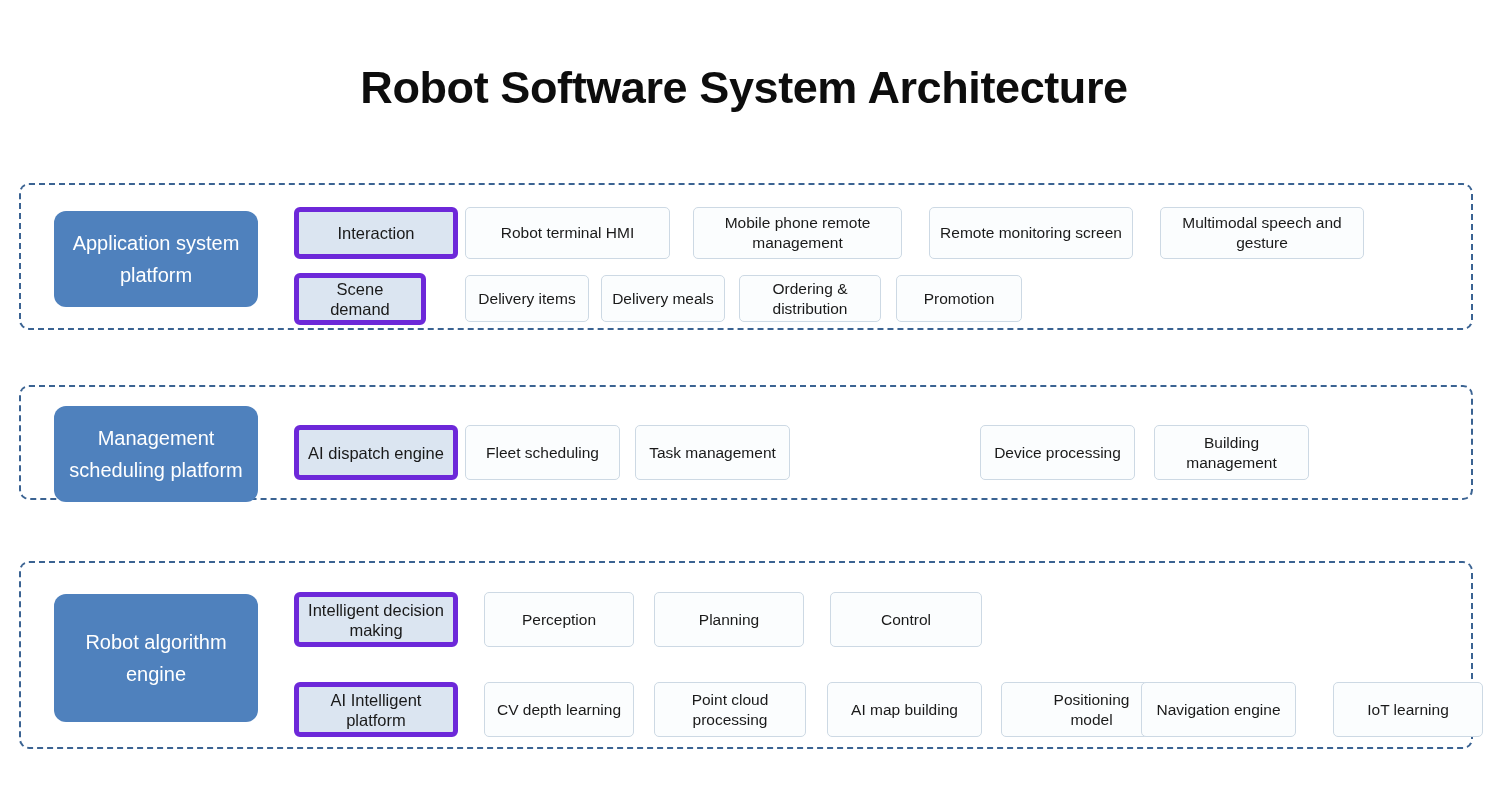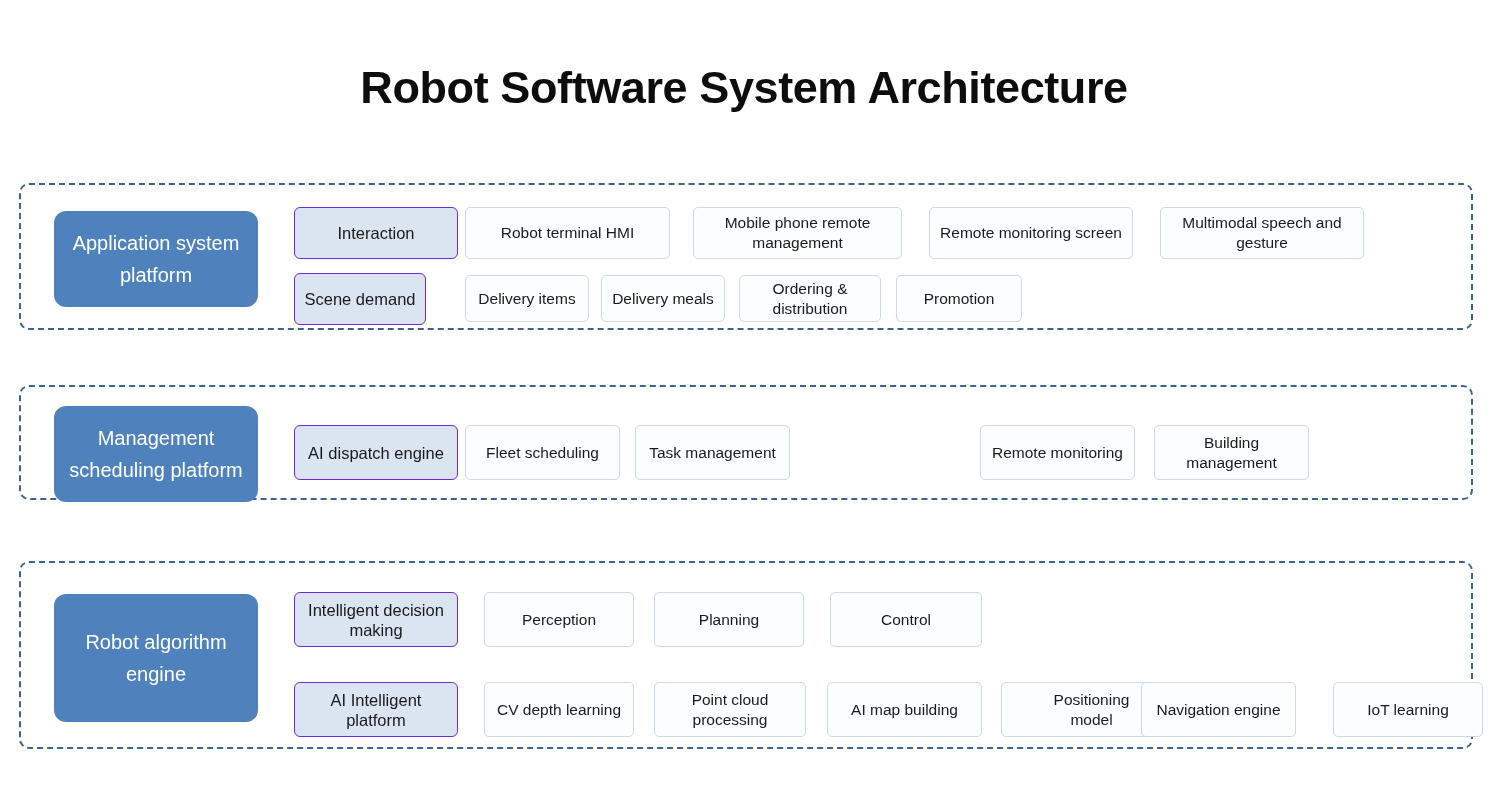--- a/index.html
+++ b/index.html
@@ -73,21 +73,21 @@
     line-height: 20px;
     padding: 2px 6px;
     color: #1a1a1a;
   }
   .node.plain {
     background: #fbfdfe;
     border: 1px solid #cdd9e4;
   }
   .node.accent {
     background: #dbe5f1;
-    border: 1px solid #6d28d9;
+    border: 5px solid #6d28d9;
     border-radius: 6px;
     font-size: 16.5px;
   }
 </style>
 </head>
 <body>
 
 <div class="page-title">Robot Software System Architecture</div>
 
 <div class="band" id="band-application">
@@ -107,21 +107,21 @@
   <div class="node plain" style="left:875px; top:90px; width:126px; height:47px;">Promotion</div>
 </div>
 
 <div class="band" id="band-management">
 
   <div class="band-label" id="label-management">Management scheduling platform</div>
 
   <div class="node accent" style="left:273px; top:38px; width:164px; height:55px;">AI dispatch engine</div>
   <div class="node plain" style="left:444px; top:38px; width:155px; height:55px;">Fleet scheduling</div>
   <div class="node plain" style="left:614px; top:38px; width:155px; height:55px;">Task management</div>
-  <div class="node plain" style="left:959px; top:38px; width:155px; height:55px;">Remote monitoring</div>
+  <div class="node plain" style="left:959px; top:38px; width:155px; height:55px;">Device processing</div>
   <div class="node plain" style="left:1133px; top:38px; width:155px; height:55px;">Building management</div>
 </div>
 
 <div class="band" id="band-algorithm">
 
   <div class="band-label" id="label-algorithm">Robot algorithm engine</div>
 
   <div class="node accent" style="left:273px; top:29px; width:164px; height:55px;">Intelligent decision making</div>
   <div class="node plain" style="left:463px; top:29px; width:150px; height:55px;">Perception</div>
   <div class="node plain" style="left:633px; top:29px; width:150px; height:55px;">Planning</div>

